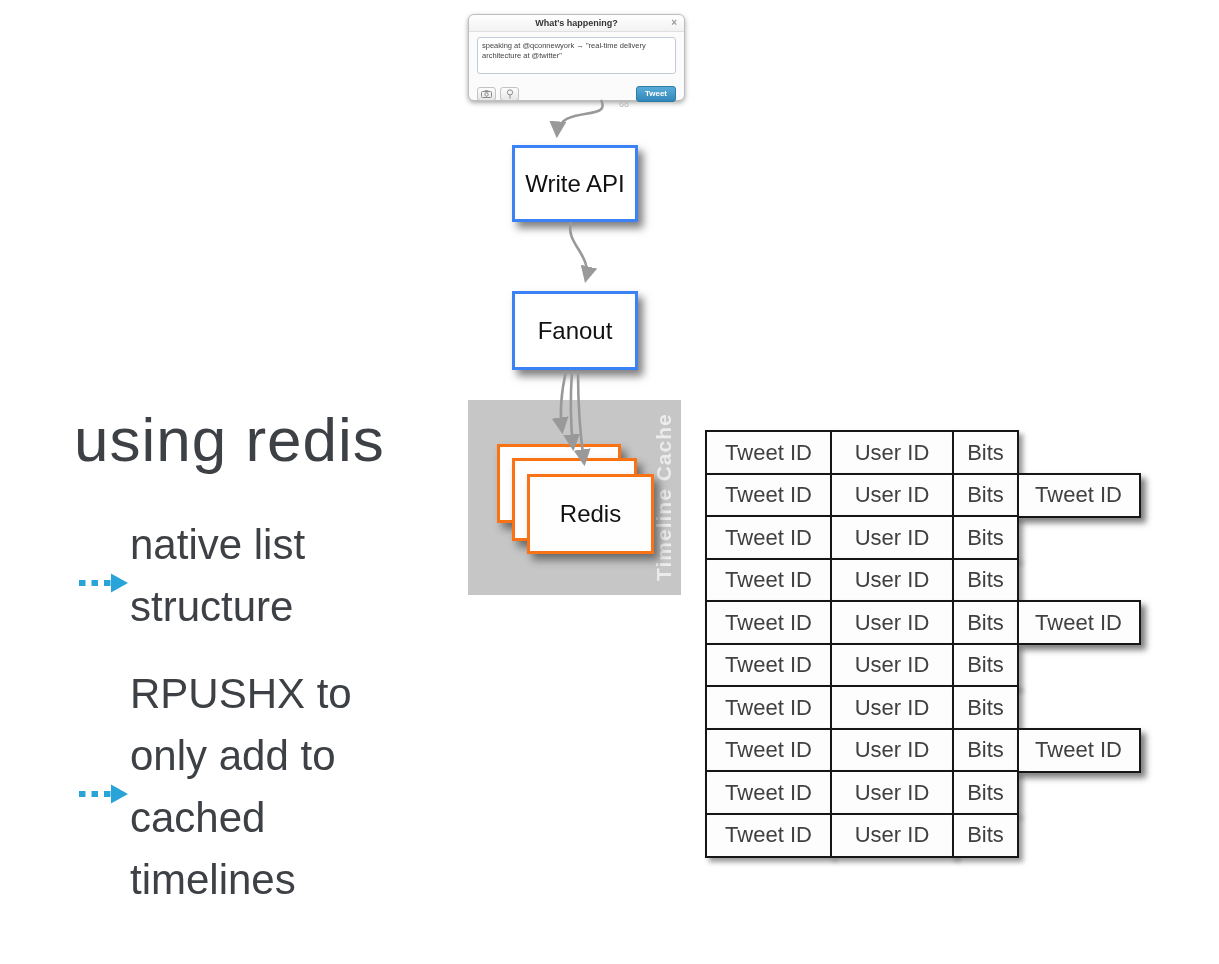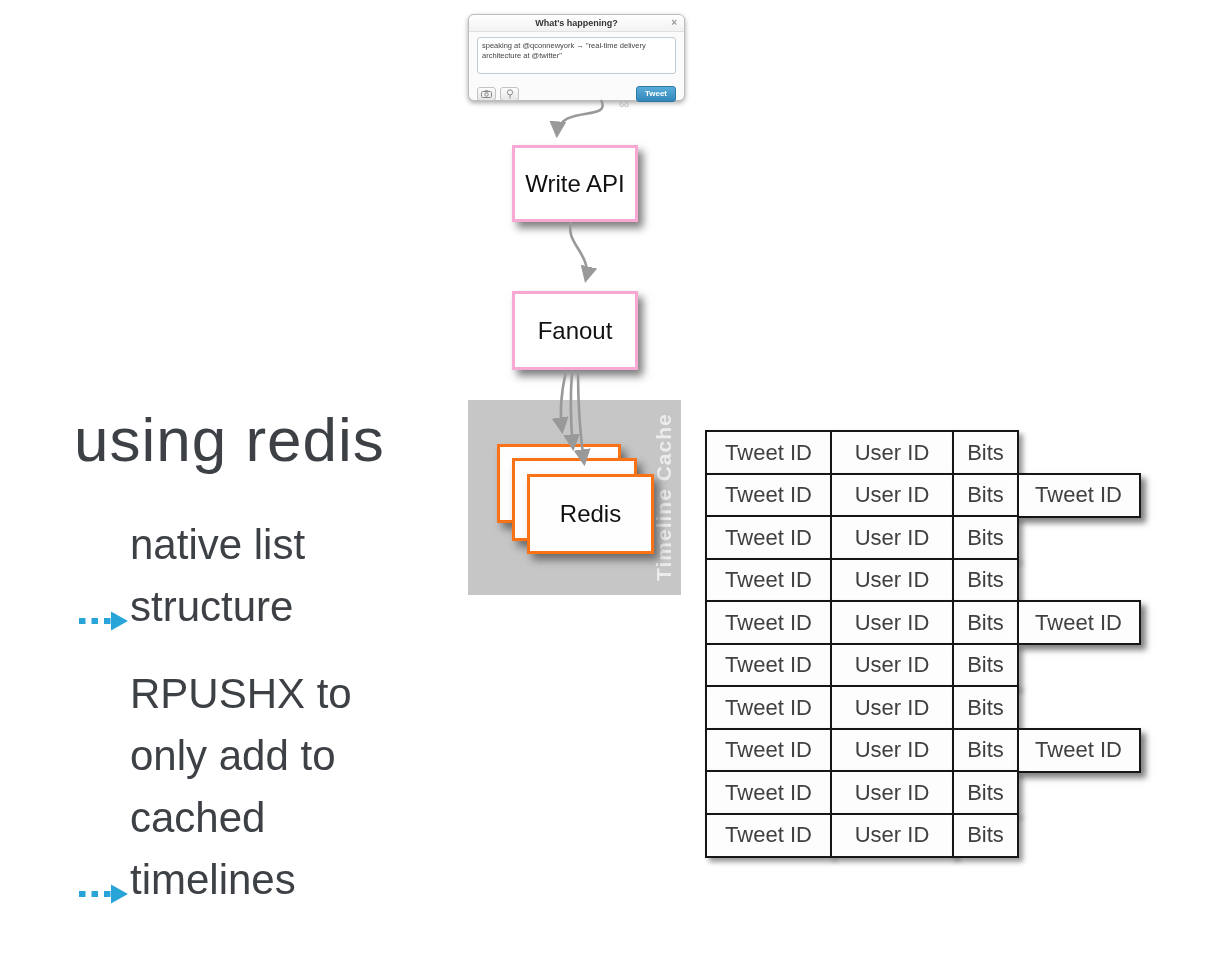--- a/index.html
+++ b/index.html
@@ -6,27 +6,27 @@
   html,body { background:#ffffff; }
   body { font-family:"Liberation Sans", sans-serif; }
   #stage { position:relative; width:1219px; height:964px; background:#ffffff; overflow:hidden; }
 
   
   .slide-title {
     position:absolute; left:74px; top:404px;
     font-size:62px; font-weight:300; color:#3d4145; letter-spacing:1px;
   }
   .bullets { position:absolute; left:76px; top:514px; list-style:none; }
-  .bullet { display:flex; align-items:flex-end; margin-bottom:26px; }
+  .bullet { display:flex; align-items:center; margin-bottom:26px; }
   .bullet-arrow { flex:0 0 54px; margin-top:18px; }
   .bullet-text { width:278px; font-size:42px; line-height:1.47; color:#3d4145; font-weight:300; }
 
   
   .flowbox {
-    position:absolute; background:#ffffff; border:3px solid #f9a8d4;
+    position:absolute; background:#ffffff; border:3px solid #3b82f6;
     box-shadow:5px 6px 8px rgba(0,0,0,0.50);
     display:flex; align-items:center; justify-content:center;
     font-size:24px; color:#111;
   }
   #write-api { left:512px; top:145px; width:126px; height:77px; }
   #fanout    { left:512px; top:291px; width:126px; height:79px; }
 
   
   #cache-panel { position:absolute; left:468px; top:400px; width:213px; height:195px; background:#c6c6c6; z-index:1; }
   .stackbox {

